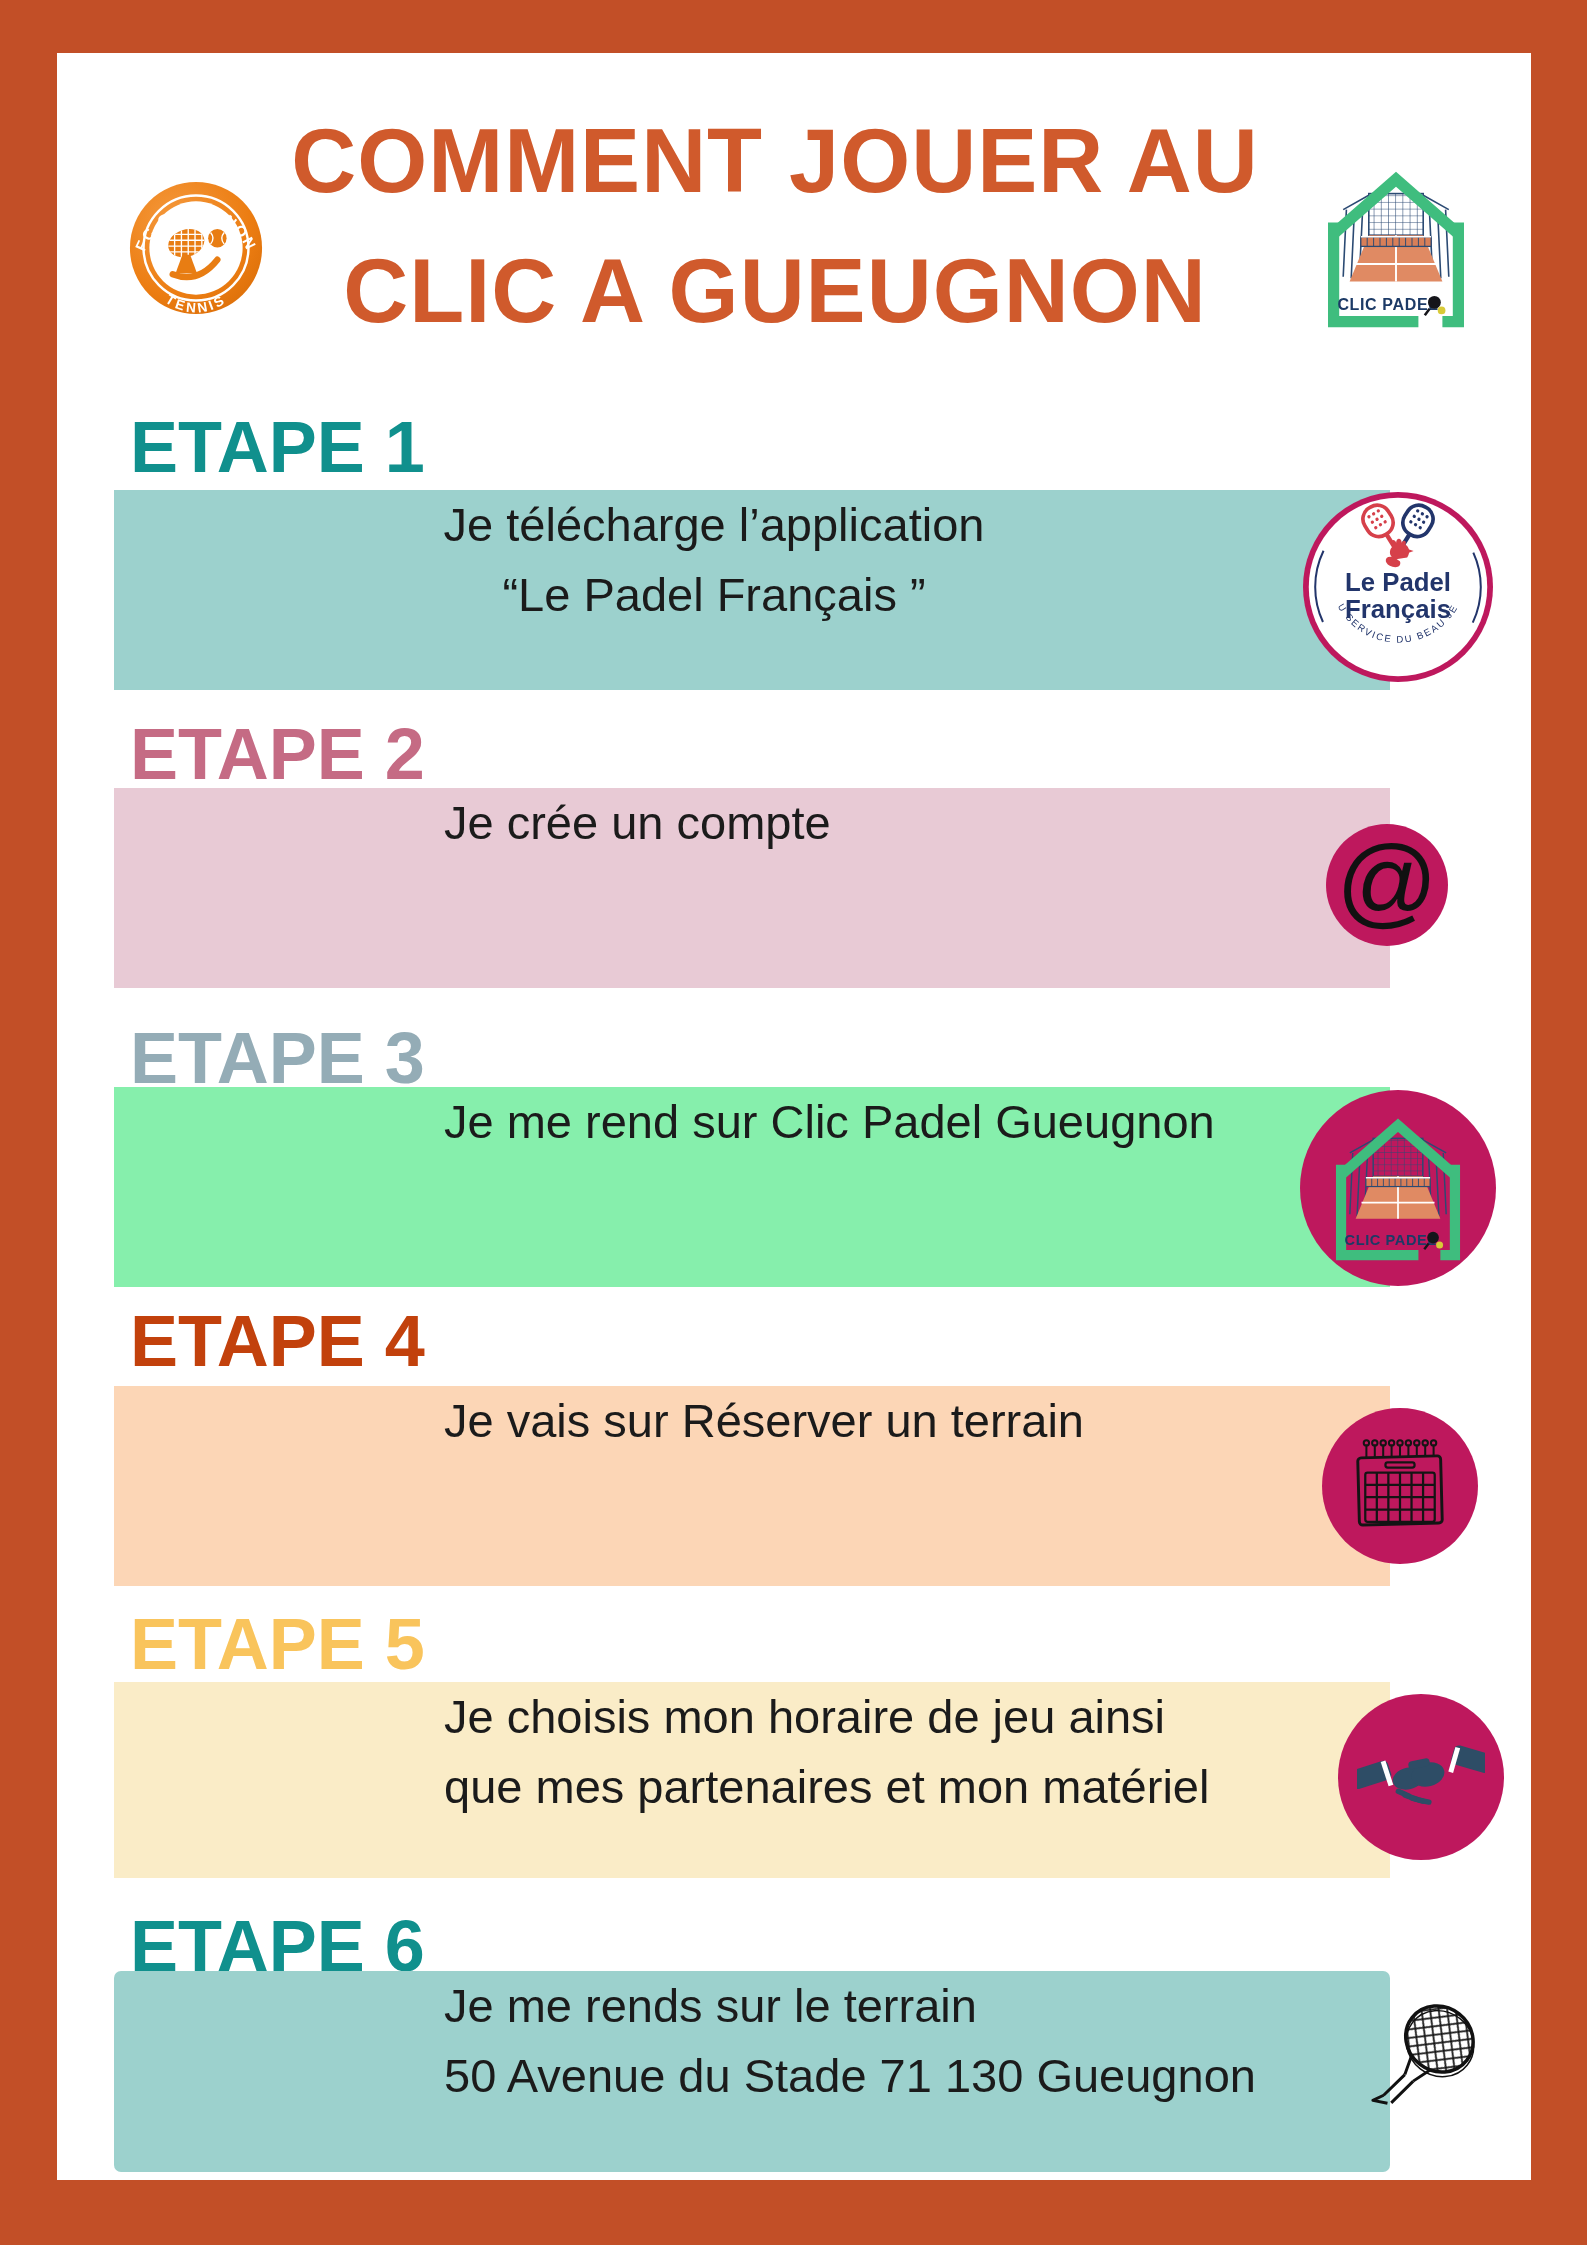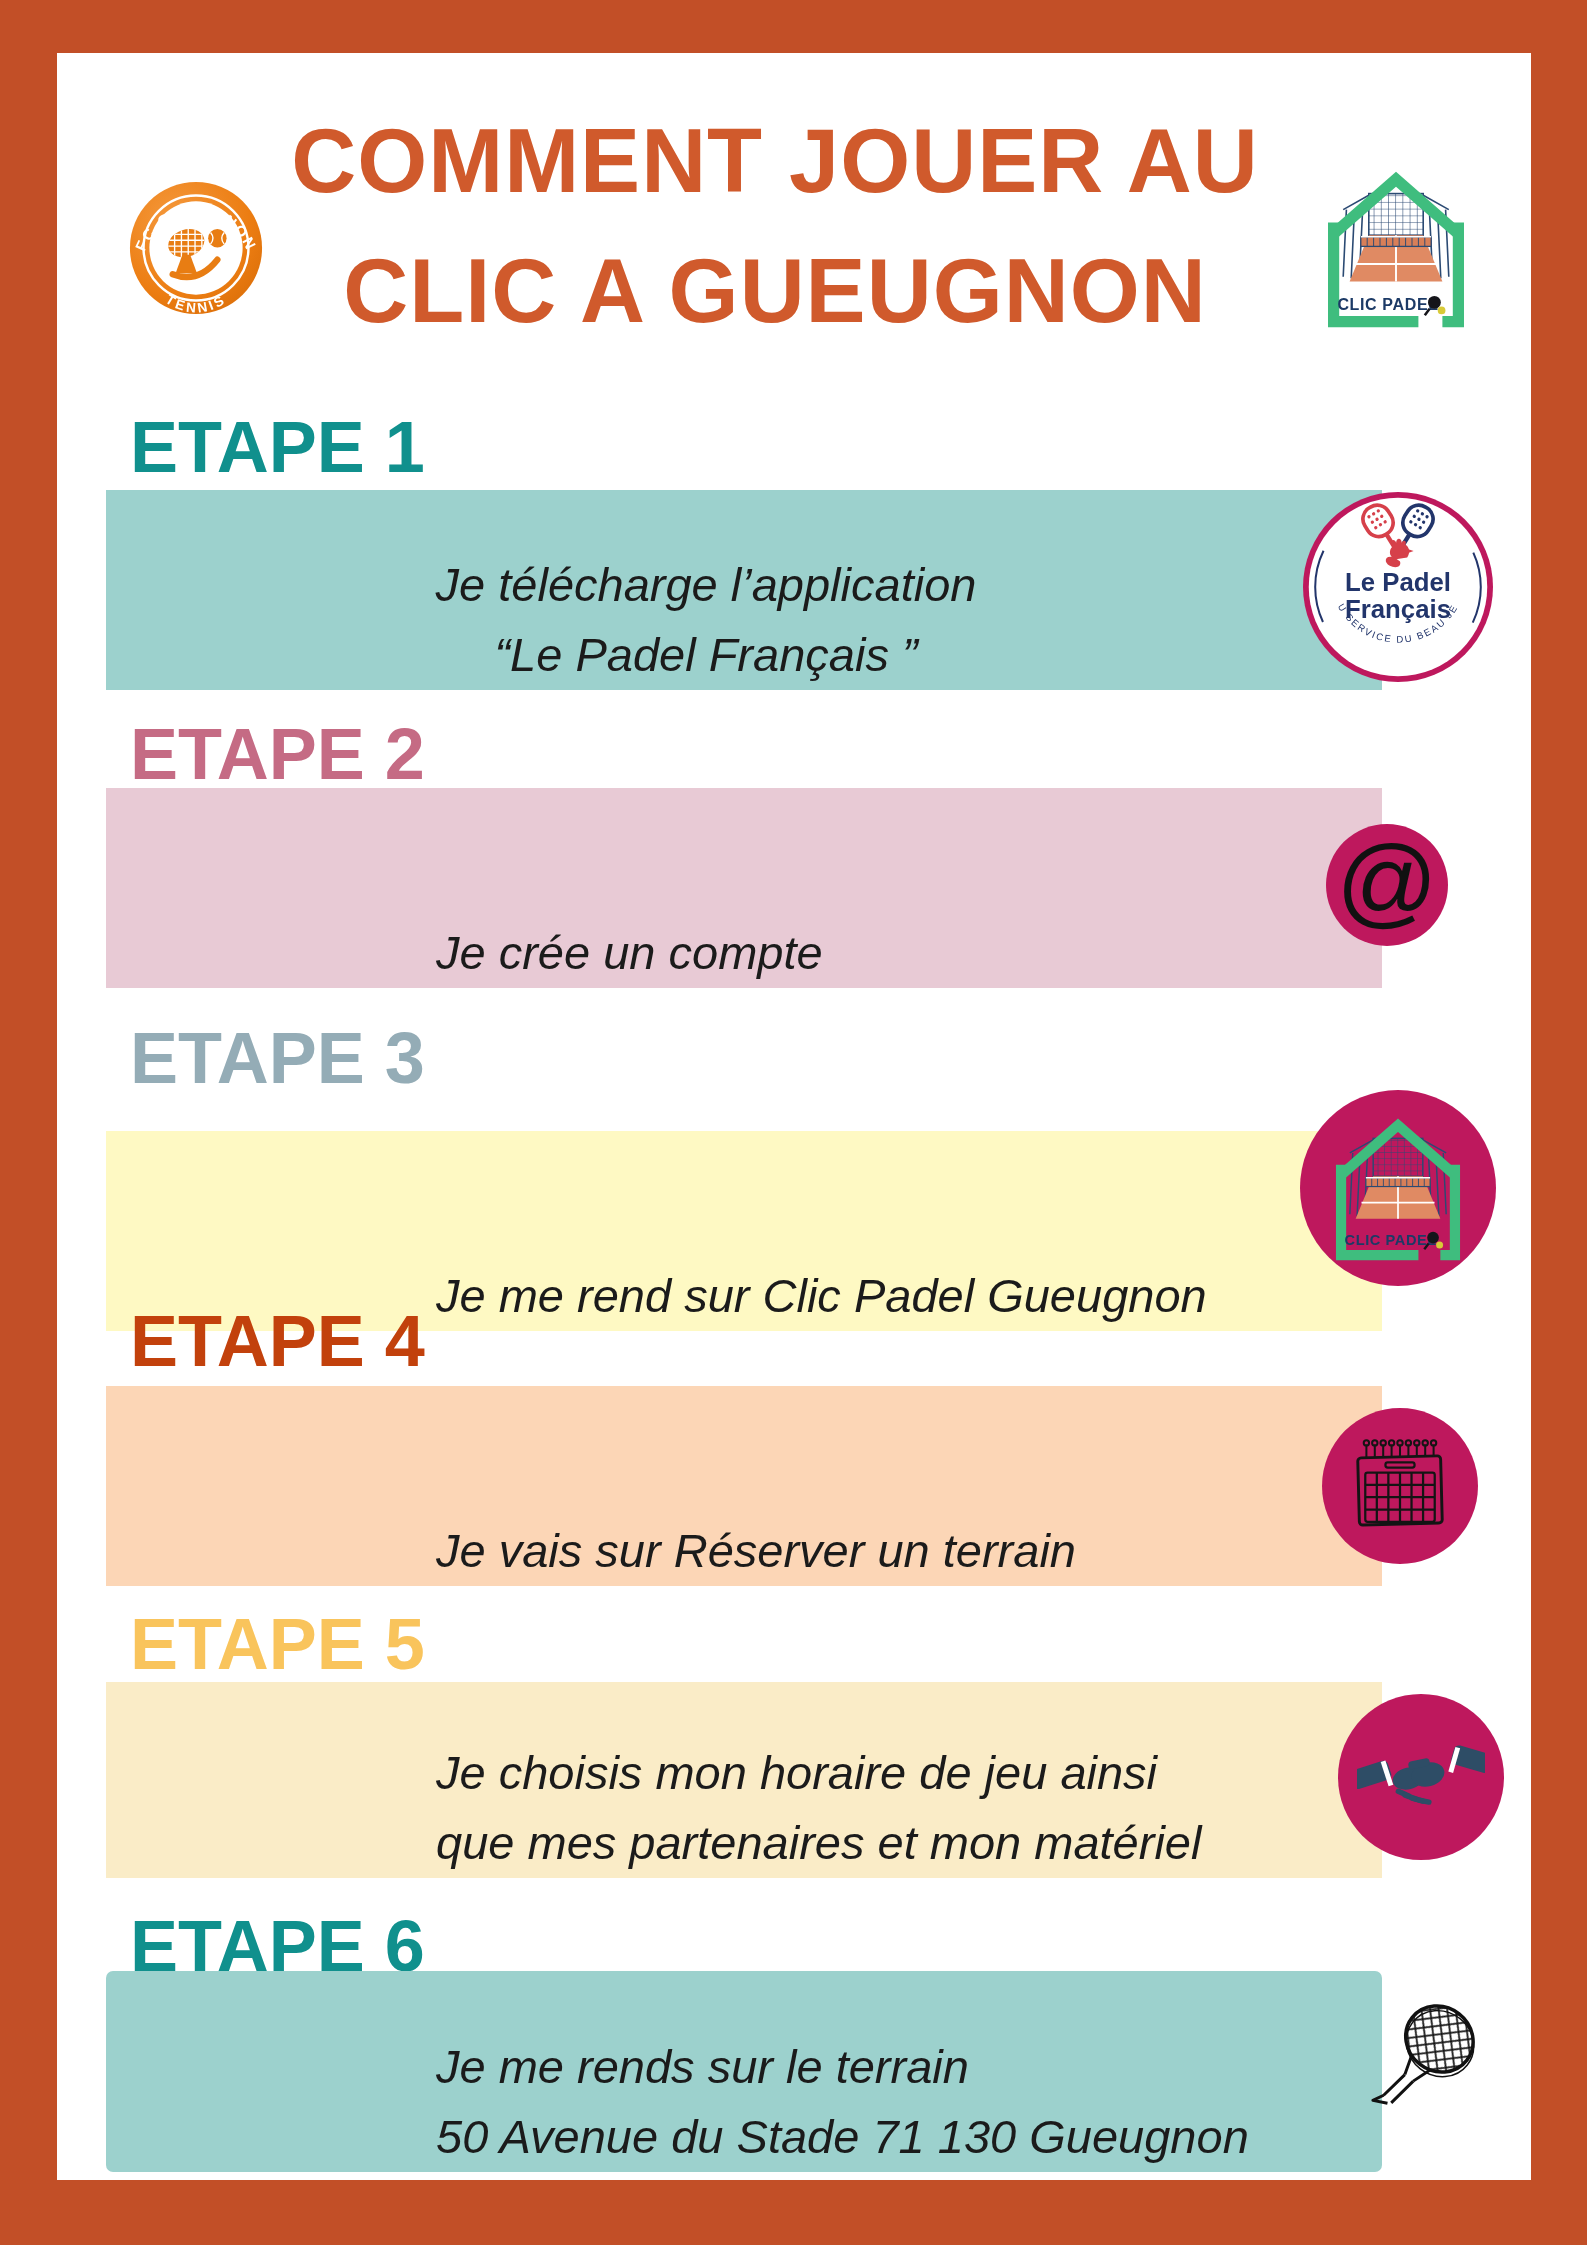--- a/index.html
+++ b/index.html
@@ -3,21 +3,21 @@
 <meta charset="utf-8">
 <style>
   html,body{margin:0;padding:0;background:#ffffff;}
   .page{position:relative;width:1587px;height:2245px;background:#ffffff;overflow:hidden;
         font-family:"Liberation Sans",sans-serif;}
   .frame{position:absolute;inset:0;box-sizing:border-box;border-style:solid;
          border-width:53px 56px 65px 57px;pointer-events:none;z-index:9;}
   .title{position:absolute;left:260px;top:96px;width:1030px;text-align:center;
          font-weight:bold;font-size:90px;line-height:130px;letter-spacing:1px;white-space:nowrap;}
   .step-label{position:absolute;left:130px;font-weight:bold;font-size:72px;letter-spacing:0px;white-space:nowrap;}
-  .band{position:absolute;left:106px;width:1276px;height:200px;display:flex;align-items:flex-end;font-style:italic;}
+  .band{position:absolute;left:114px;width:1276px;height:200px;display:flex;align-items:flex-start;}
   .band-text{display:flex;flex-direction:column;justify-content:center;margin-left:330px;
              font-size:47px;line-height:70px;color:#1b1b1b;}
   .band-text .line{white-space:nowrap;}
   .band-text.center{margin-left:270px;width:660px;text-align:center;align-items:center;}
   .icon-circle{position:absolute;background:#be185d;border-radius:50%;display:flex;
                align-items:center;justify-content:center;z-index:3;}
   .at-glyph{font-size:100px;font-weight:500;color:#111;transform:translateY(-4px);}
   .hdr-logo{position:absolute;z-index:2;}
   .racket-wrap{position:absolute;z-index:3;}
   svg text{font-family:"Liberation Sans",sans-serif;}
@@ -154,21 +154,21 @@
   <div class="band" style="top: 788px; background: rgb(232, 202, 213);">
     <div class="band-text">
       <div class="line">Je crée un compte</div>
     </div>
   </div>
   <div class="icon-circle" style="left:1326px;top:824px;width:122px;height:122px;">
     <div class="at-glyph">@</div>
   </div>
 
   <div class="step-label" style="top: 1017px; color: rgb(148, 172, 182);">ETAPE 3</div>
-  <div class="band" style="top: 1087px; background: #fef9c3; margin-top: 44px;">
+  <div class="band" style="top: 1087px; background: #86efac;">
     <div class="band-text">
       <div class="line">Je me rend sur Clic Padel Gueugnon</div>
     </div>
   </div>
   <div class="icon-circle" style="left:1300px;top:1090px;width:196px;height:196px;">
     <svg width="146" height="158" viewBox="0 0 100 108">
       <defs>
         <pattern id="gridB" width="4.5" height="4.2" patternUnits="userSpaceOnUse">
           <path d="M0,0 H4.5 M0,0 V4.2" stroke="#2b4a73" stroke-width="0.7" fill="none"></path>
         </pattern>

